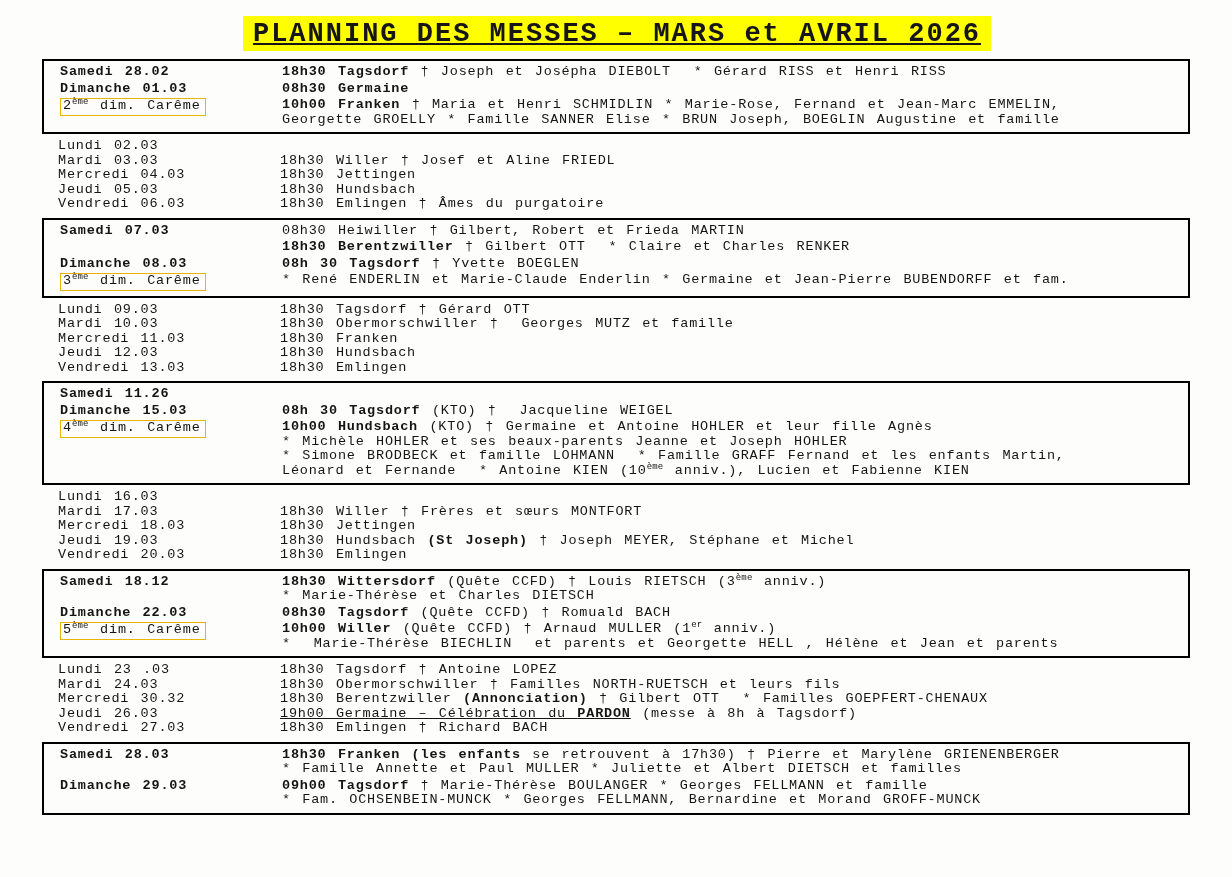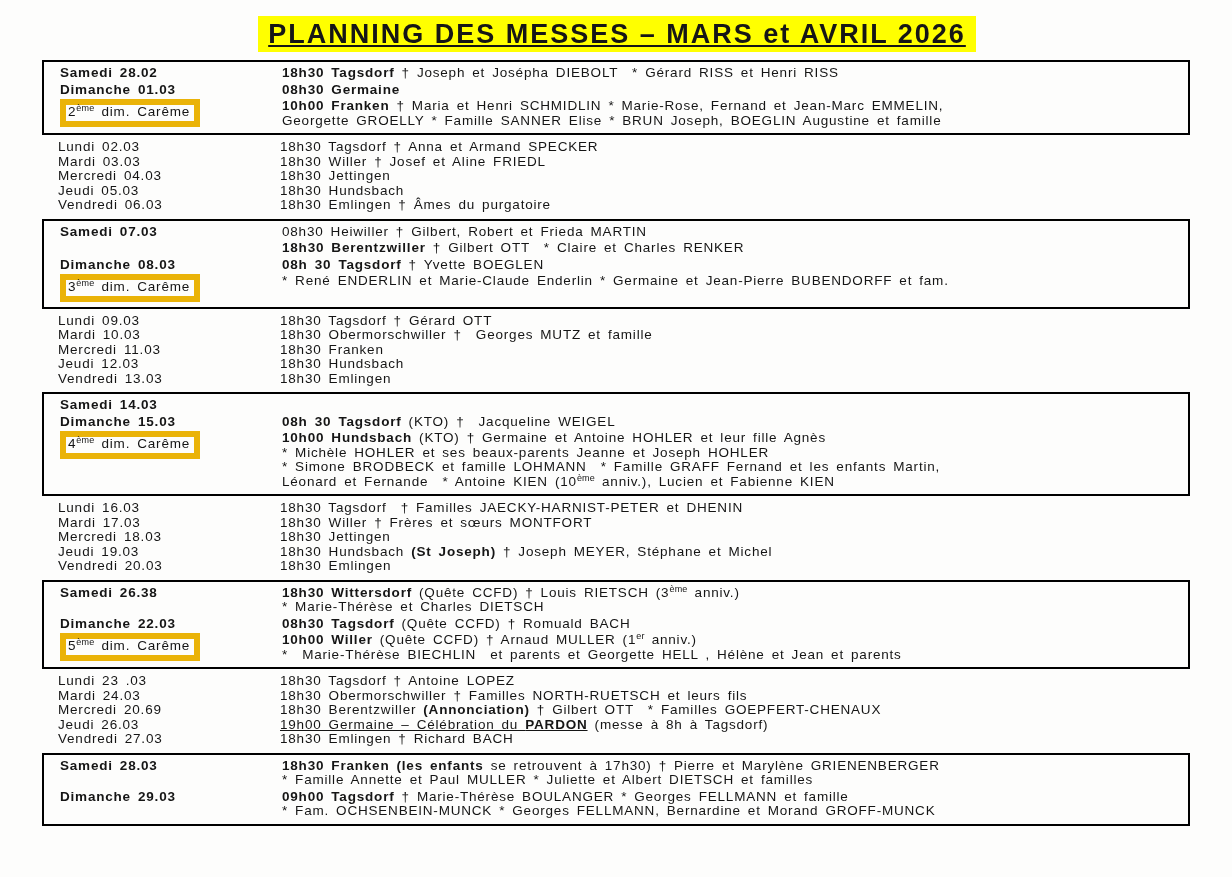--- a/index.html
+++ b/index.html
@@ -1,21 +1,21 @@
 <!DOCTYPE html>
 <html><head>
 <meta charset="utf-8">
 <style>
   html, body { margin: 0; padding: 0; background: #ffffff; }
   .page {
     position: relative;
     width: 1232px;
     height: 877px;
     background: #fdfdfc;
-    font-family: Liberation Sans, sans-serif;
+    font-family: Liberation Mono, monospace;
     color: #151515;
     overflow: hidden;
     box-sizing: border-box;
     padding: 10px 40px 0 42px;
   }
   .title-wrap { text-align: center; margin: 6px 0 8px 0; }
   .title {
     display: inline-block;
     background: #ffff00;
     color: #161616;
@@ -34,21 +34,21 @@
   .label {
     flex: 0 0 222px;
     width: 222px;
     font-size: 13.5px;
     line-height: 14.5px;
     letter-spacing: 0.8px;
     word-spacing: 2.5px;
     white-space: pre-wrap;
   }
   .label .lab-text { display: inline-block; }
-  .label.lab-boxed .lab-text { border: 6px solid #eab308; padding: 0px 4px 1px 2px; }
+  .label.lab-boxed .lab-text { border: 1px solid #eab308; padding: 0px 4px 1px 2px; }
   .content { flex: 1 1 auto; min-width: 0; }
   .line {
     font-size: 13.5px;
     line-height: 14.5px;
     letter-spacing: 0.8px;
     word-spacing: 2.5px;
     white-space: pre-wrap;
   }
   .b { font-weight: bold; }
   .u { text-decoration: underline; }
@@ -79,23 +79,20 @@
           <div class="label lab-boxed"><span class="lab-text"><span>2</span><sup>ème</sup><span> dim. Carême</span></span></div>
           <div class="content">
             <div class="line"><span class="b">10h00 Franken </span><span>† Maria et Henri SCHMIDLIN * Marie-Rose, Fernand et Jean-Marc EMMELIN,</span></div>
             <div class="line"><span>Georgette GROELLY * Famille SANNER Elise * BRUN Joseph, BOEGLIN Augustine et famille</span></div>
           </div>
         </div>
       </div>
       <div class="section">
         <div class="row">
           <div class="label"><span class="lab-text"><span>Lundi 02.03</span></span></div>
-          <div class="content">
-            <div class="line"><span>18h30 Tagsdorf † Anna et Armand SPECKER</span></div>
-          </div>
         </div>
         <div class="row">
           <div class="label"><span class="lab-text"><span>Mardi 03.03</span></span></div>
           <div class="content">
             <div class="line"><span>18h30 Willer † Josef et Aline FRIEDL</span></div>
           </div>
         </div>
         <div class="row">
           <div class="label"><span class="lab-text"><span>Mercredi 04.03</span></span></div>
           <div class="content">
@@ -168,44 +165,41 @@
         </div>
         <div class="row">
           <div class="label"><span class="lab-text"><span>Vendredi 13.03</span></span></div>
           <div class="content">
             <div class="line"><span>18h30 Emlingen</span></div>
           </div>
         </div>
       </div>
       <div class="section boxed">
         <div class="row">
-          <div class="label"><span class="lab-text"><span class="b">Samedi 14.03</span></span></div>
+          <div class="label"><span class="lab-text"><span class="b">Samedi 11.26</span></span></div>
         </div>
         <div class="row gap">
           <div class="label"><span class="lab-text"><span class="b">Dimanche 15.03</span></span></div>
           <div class="content">
             <div class="line"><span class="b">08h 30 Tagsdorf </span><span>(KTO) †  Jacqueline WEIGEL</span></div>
           </div>
         </div>
         <div class="row gap">
           <div class="label lab-boxed"><span class="lab-text"><span>4</span><sup>ème</sup><span> dim. Carême</span></span></div>
           <div class="content">
             <div class="line"><span class="b">10h00 Hundsbach </span><span>(KTO) † Germaine et Antoine HOHLER et leur fille Agnès</span></div>
             <div class="line"><span>* Michèle HOHLER et ses beaux-parents Jeanne et Joseph HOHLER</span></div>
             <div class="line"><span>* Simone BRODBECK et famille LOHMANN  * Famille GRAFF Fernand et les enfants Martin,</span></div>
             <div class="line"><span>Léonard et Fernande  * Antoine KIEN (10</span><sup>ème</sup><span> anniv.), Lucien et Fabienne KIEN</span></div>
           </div>
         </div>
       </div>
       <div class="section">
         <div class="row">
           <div class="label"><span class="lab-text"><span>Lundi 16.03</span></span></div>
-          <div class="content">
-            <div class="line"><span>18h30 Tagsdorf  † Familles JAECKY-HARNIST-PETER et DHENIN</span></div>
-          </div>
         </div>
         <div class="row">
           <div class="label"><span class="lab-text"><span>Mardi 17.03</span></span></div>
           <div class="content">
             <div class="line"><span>18h30 Willer † Frères et sœurs MONTFORT</span></div>
           </div>
         </div>
         <div class="row">
           <div class="label"><span class="lab-text"><span>Mercredi 18.03</span></span></div>
           <div class="content">
@@ -220,21 +214,21 @@
         </div>
         <div class="row">
           <div class="label"><span class="lab-text"><span>Vendredi 20.03</span></span></div>
           <div class="content">
             <div class="line"><span>18h30 Emlingen</span></div>
           </div>
         </div>
       </div>
       <div class="section boxed">
         <div class="row">
-          <div class="label"><span class="lab-text"><span class="b">Samedi 26.38</span></span></div>
+          <div class="label"><span class="lab-text"><span class="b">Samedi 18.12</span></span></div>
           <div class="content">
             <div class="line"><span class="b">18h30 Wittersdorf </span><span>(Quête CCFD) † Louis RIETSCH (3</span><sup>ème</sup><span> anniv.)</span></div>
             <div class="line"><span>* Marie-Thérèse et Charles DIETSCH</span></div>
           </div>
         </div>
         <div class="row gap">
           <div class="label"><span class="lab-text"><span class="b">Dimanche 22.03</span></span></div>
           <div class="content">
             <div class="line"><span class="b">08h30 Tagsdorf </span><span>(Quête CCFD) † Romuald BACH</span></div>
           </div>
@@ -254,21 +248,21 @@
             <div class="line"><span>18h30 Tagsdorf † Antoine LOPEZ</span></div>
           </div>
         </div>
         <div class="row">
           <div class="label"><span class="lab-text"><span>Mardi 24.03</span></span></div>
           <div class="content">
             <div class="line"><span>18h30 Obermorschwiller † Familles NORTH-RUETSCH et leurs fils</span></div>
           </div>
         </div>
         <div class="row">
-          <div class="label"><span class="lab-text"><span>Mercredi 20.69</span></span></div>
+          <div class="label"><span class="lab-text"><span>Mercredi 30.32</span></span></div>
           <div class="content">
             <div class="line"><span>18h30 Berentzwiller </span><span class="b">(Annonciation)</span><span> † Gilbert OTT  * Familles GOEPFERT-CHENAUX</span></div>
           </div>
         </div>
         <div class="row">
           <div class="label"><span class="lab-text"><span>Jeudi 26.03</span></span></div>
           <div class="content">
             <div class="line"><span class="u">19h00 Germaine – Célébration du </span><span class="b u">PARDON</span><span> (messe à 8h à Tagsdorf)</span></div>
           </div>
         </div>

